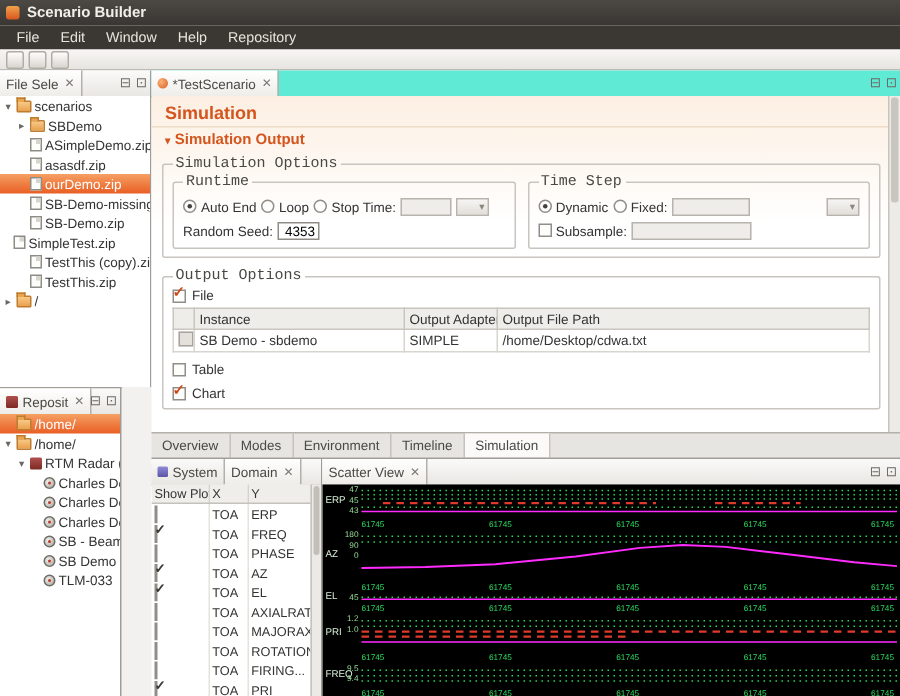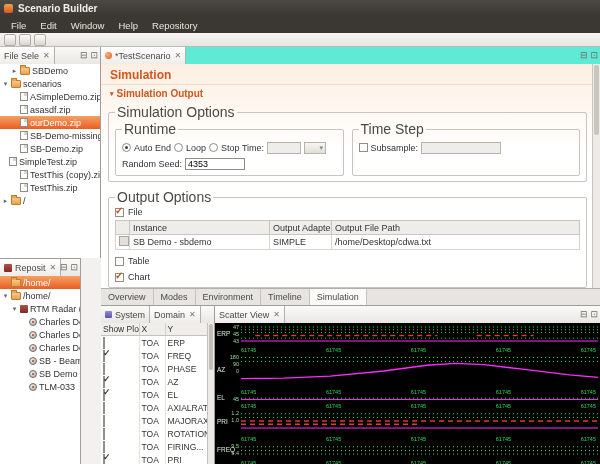--- a/index.html
+++ b/index.html
@@ -51,21 +51,21 @@
   .editor-tabbar{height:17px;border-bottom:1px solid #22c55e;display:flex;position:relative;background:#5eead4;}
   .form{position:absolute;top:17px;left:0;right:0;bottom:16px;overflow:hidden;box-sizing:border-box;
         background:linear-gradient(180deg,#fcefe2,#ffffff 85px);padding:0 13px 0 7px;}
   .form-scroll{position:absolute;right:0;top:17px;bottom:16px;width:7px;background:#edebe7;border-left:1px solid #c8c5bf;}
   .form-thumb{position:absolute;left:1px;right:1px;top:1px;height:70px;background:#c9c5bf;border-radius:2px;}
   .form-title{color:#d4551e;font-weight:bold;font-size:12px;margin:4px 2px 2px;}
   .title-sep{border-bottom:1px solid #eedbc8;margin:0 -13px 2px -7px;}
   .section-head{color:#d4551e;font-weight:bold;font-size:10px;margin:3px 2px 5px;display:flex;align-items:center;gap:3px;text-align:right;}
   .sec-arrow{font-size:7px;}
   fieldset.group{border:1px solid #c8c4bf;border-radius:2px;margin:0;padding:1px 6px 5px;min-width:0;}
-  legend{font-size:14px;color:#4a4a44;padding:0 2px;}
+  legend{font-size:10px;color:#4a4a44;padding:0 2px;font-family:Liberation Mono, monospace;}
   .two-col{display:flex;gap:8px;}
   .two-col fieldset{flex:1;}
   .row{display:flex;align-items:center;gap:3px;margin-top:3px;min-height:13px;}
   .rlab{white-space:nowrap;}
   .radio{width:9px;height:9px;border-radius:50%;border:1px solid #918d87;background:#fdfdfc;flex:none;position:relative;box-sizing:border-box;}
   .radio.sel::after{content:"";position:absolute;left:2px;top:2px;width:3px;height:3px;border-radius:50%;background:#43413d;}
   .cb{width:9px;height:9px;border:1px solid #918d87;background:#fdfdfc;flex:none;position:relative;box-sizing:border-box;}
   .cb .mark{position:absolute;left:-1px;top:-3px;font-size:10px;font-weight:bold;color:#ce4916;line-height:10px;}
   .cb.dark .mark{color:#3c3a36;}
   .cb.sm{width:8px;height:8px;}
@@ -130,29 +130,29 @@
       <div class="view-tab active">
         <span>File Sele</span>
         <span class="tab-close">✕</span>
       </div>
       <div class="tab-tools">
         <span>⊟</span>
         <span>⊡</span>
       </div>
     </div>
     <div class="tree" id="file-tree">
-        <div class="tree-row" style="padding-left: 11px;">
-          <span class="arrow">▸</span>
-          <span class="ic ic-folder"></span>
-          <span class="lbl">SBDemo</span>
-        </div>
         <div class="tree-row" style="padding-left: 2px;">
           <span class="arrow">▾</span>
           <span class="ic ic-folder"></span>
           <span class="lbl">scenarios</span>
+        </div>
+        <div class="tree-row" style="padding-left: 11px;">
+          <span class="arrow">▸</span>
+          <span class="ic ic-folder"></span>
+          <span class="lbl">SBDemo</span>
         </div>
         <div class="tree-row" style="padding-left: 11px;">
           <span class="arrow"></span>
           <span class="ic ic-zip"></span>
           <span class="lbl">ASimpleDemo.zip</span>
         </div>
         <div class="tree-row" style="padding-left: 11px;">
           <span class="arrow"></span>
           <span class="ic ic-zip"></span>
           <span class="lbl">asasdf.zip</span>
@@ -289,26 +289,37 @@
               <span class="rlab">Loop</span>
               <span class="radio"></span>
               <span class="rlab">Stop Time:</span>
               <input class="txt dis" style="width: 34px;" value="">
               <span class="combo">
                   <span>▾</span>
                 </span>
             </div>
             <div class="row">
               <span>Random Seed:</span>
-              <input class="txt" style="width: 60px;" value="4353">
+              <input class="txt" style="width: 28px; text-align: right;" value="4353">
             </div>
           </fieldset>
 
           <fieldset class="group">
             <legend>Time Step</legend>
+            <div class="row">
+              <span class="radio sel"></span>
+              <span class="rlab">Dynamic</span>
+              <span class="radio"></span>
+              <span class="rlab">Fixed:</span>
+              <input class="txt dis" style="width: 52px;" value="">
+              <span class="spacer"></span>
+              <span class="combo">
+                  <span>▾</span>
+                </span>
+            </div>
             <div class="row">
               <span class="cb"></span>
               <span>Subsample:</span>
               <input class="txt dis" style="width: 80px;" value="">
             </div>
           </fieldset>
         </div>
       </fieldset>
 
       <fieldset class="group" style="margin-top:7px">

